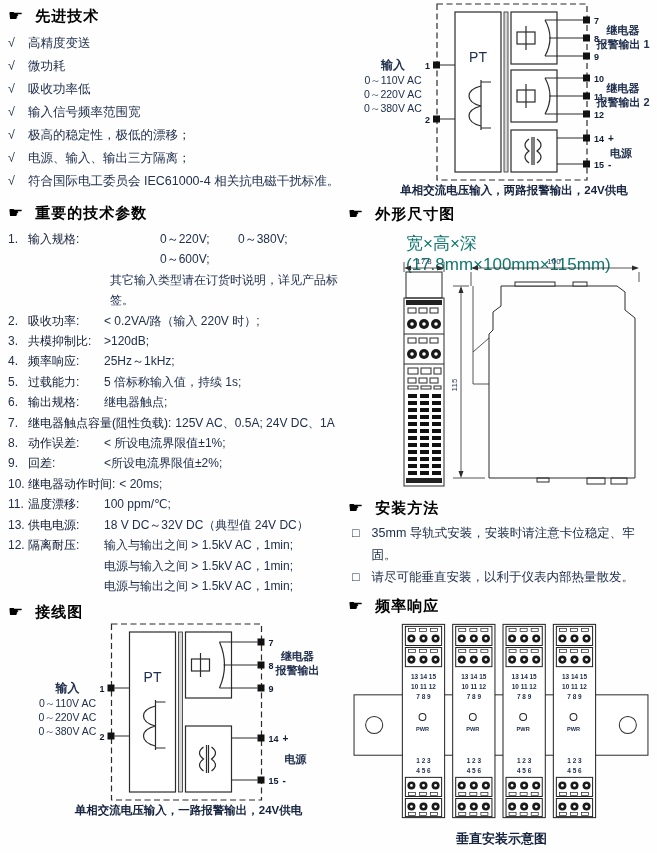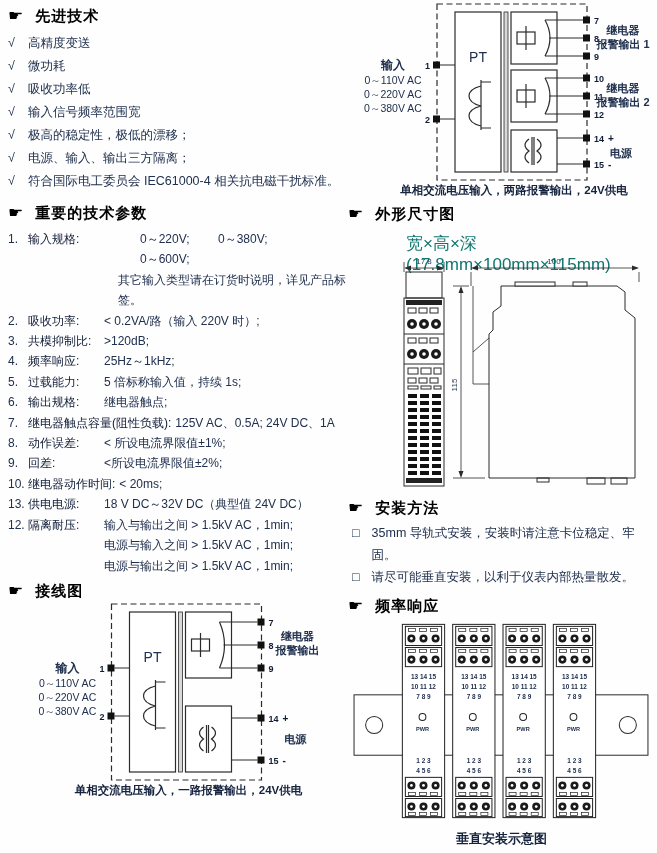--- a/index.html
+++ b/index.html
@@ -15,22 +15,22 @@
   .hand{font-size:17px;line-height:17px;font-weight:normal;color:#000;transform:scaleY(.9)}
   .feat{display:flex;gap:9px;font-size:12.5px;line-height:23px;color:#20304e}
   .check{width:11px;flex:none}
   .specs{margin-top:6px}
   .spec{display:flex;align-items:flex-start;font-size:12px;line-height:20.4px;color:#20304e}
   .snum{width:20px;flex:none}
   .sterm{font-weight:normal;color:#101c36;flex:none;min-width:72px;margin-right:4px}
   .sval{min-width:0}
   .vcol{display:inline-block;width:78px}
   .vlbl{display:inline-block;margin-right:6px}
-  .vind{margin-left:36px}
-  .note-ind{margin-left:14px}
+  .vind{margin-left:56px}
+  .note-ind{margin-left:6px}
   .subtitle{font-size:17px;color:#0f766e;margin:8px 0 2px 58px;height:18px}
   .method{display:flex;gap:12px;font-size:12.5px;line-height:22px;color:#20304e;margin-left:4px}
   .boxmark{flex:none}
   .diagram-caption{font-size:12.5px;font-weight:bold;color:#15233f;text-align:center;margin-top:8px;height:18px}
   .mt6{margin-top:6px}.mt8{margin-top:8px}.mt4{margin-top:4px}.mt10{margin-top:10px}
   svg{display:block}
   svg text{fill:#20304e}
   .dnum{font-weight:bold;fill:#101c36}
   .dlabel{font-weight:bold;fill:#20304e}
   .dcap{font-weight:bold;fill:#15233f}
@@ -137,20 +137,25 @@
         </div>
       <div class="spec">
           <span class="snum">9.</span>
           <span class="sterm">回差:</span>
           <div class="sval">&lt;所设电流界限值±2%;</div>
         </div>
       <div class="spec">
           <span class="snum">10.</span>
           <span class="sterm">继电器动作时间:</span>
           <div class="sval">&lt; 20ms;</div>
+        </div>
+      <div class="spec">
+          <span class="snum">11.</span>
+          <span class="sterm">温度漂移:</span>
+          <div class="sval">100 ppm/℃;</div>
         </div>
       <div class="spec">
           <span class="snum">13.</span>
           <span class="sterm">供电电源:</span>
           <div class="sval">18 V DC～32V DC（典型值 24V DC）</div>
         </div>
 
       <div class="spec">
         <span class="snum">12.</span>
         <span class="sterm">隔离耐压:</span>

